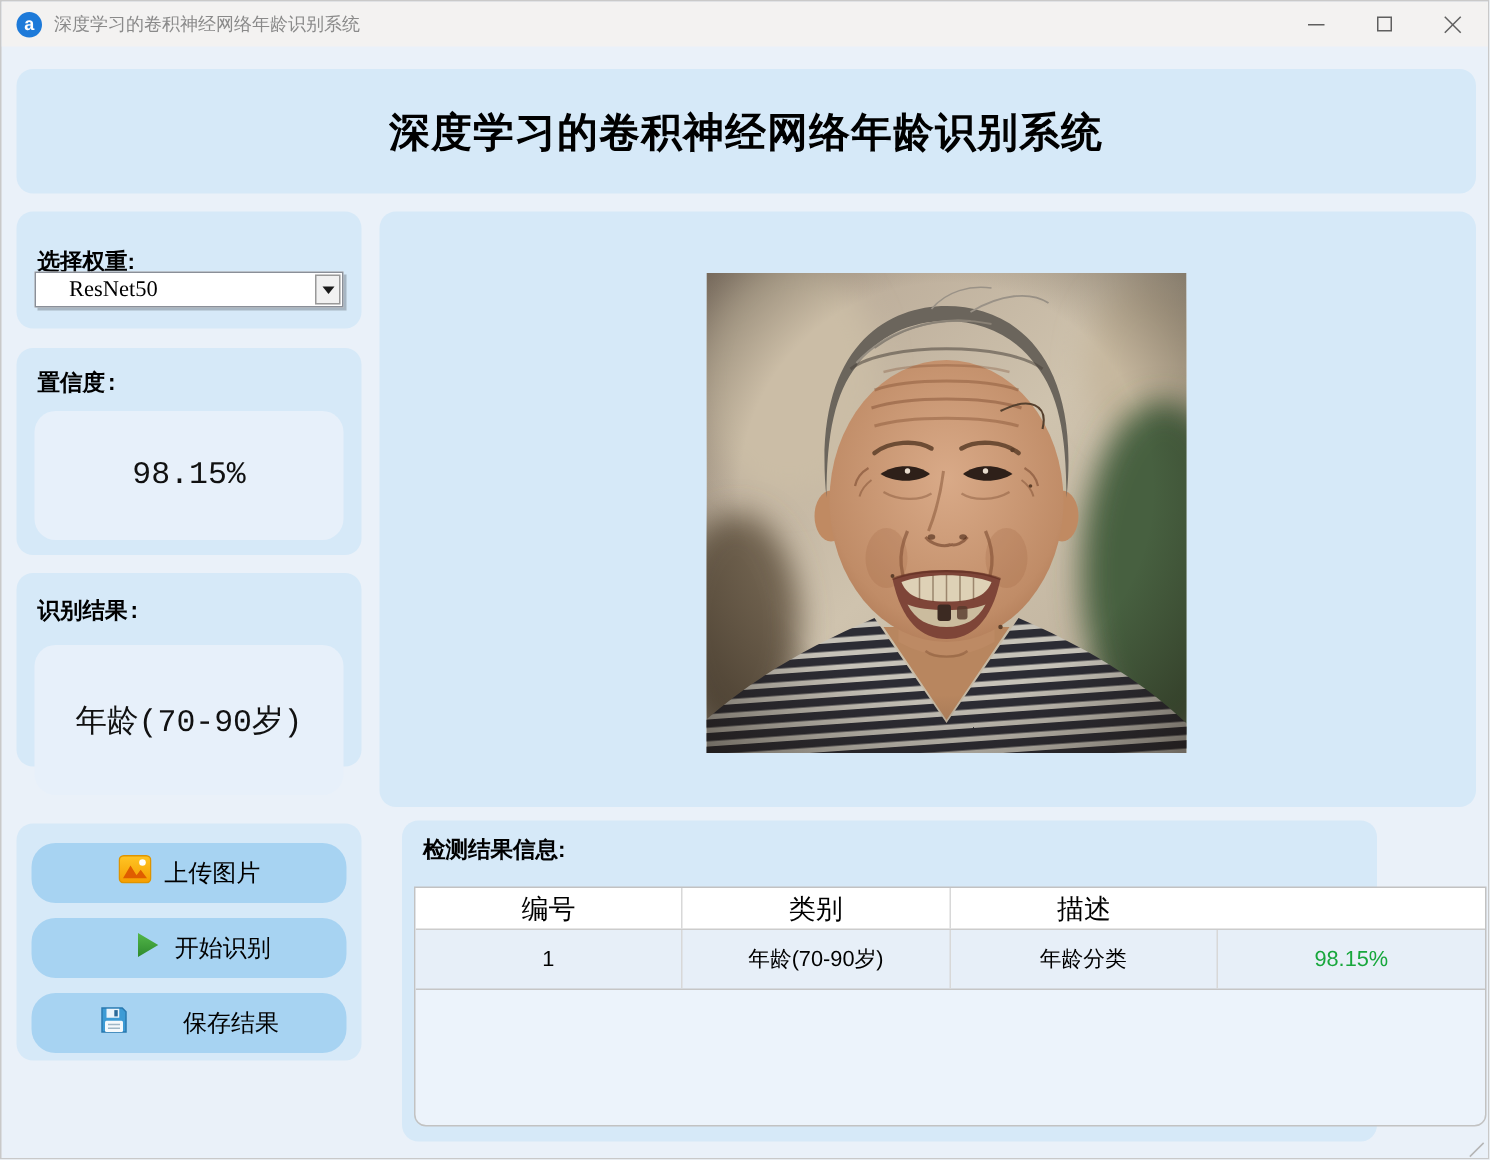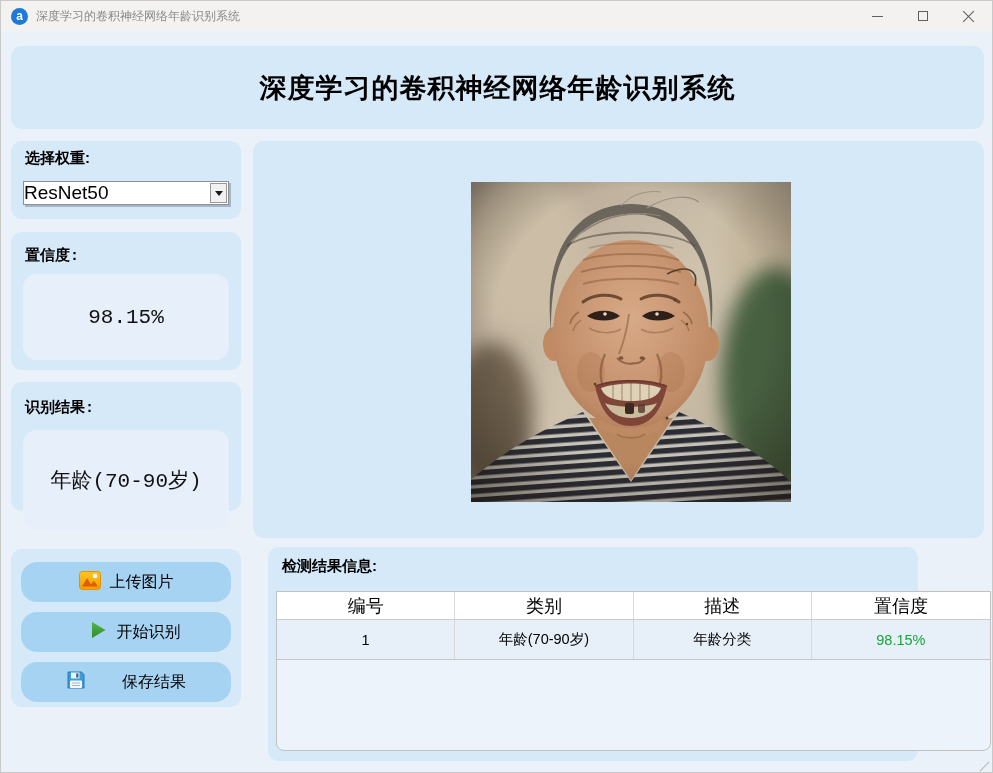--- a/index.html
+++ b/index.html
@@ -23,21 +23,21 @@
   .card { position: absolute; background: #d6e9f8; border-radius: 11px; }
   .header-card { left: 10px; top: 45px; width: 973px; height: 83px; display: flex; align-items: center; justify-content: center; }
   .page-title { font-size: 27px; font-weight: bold; color: #000; letter-spacing: 1px; }
 
   .card-label { position: absolute; left: 14px; font-size: 15px; font-weight: bold; color: #000; }
   .inner-box { position: absolute; left: 12px; width: 206px; background: #e7f0fa; border-radius: 14px; display: flex; align-items: center; justify-content: center; }
   .value-text { font-size: 21px; color: #111; }
 
   
   .combo { position: absolute; left: 12px; top: 40px; width: 206px; height: 24px; background: #fff; border: 1px solid #8a8f98; box-shadow: 2px 2px 0 rgba(110,120,130,.45); display: flex; align-items: center; cursor: default; }
-  .combo-text { padding-left: 0; font-size: 19px; color: #000; }
+  .combo-text { padding-left: 22px; font-size: 15px; color: #000; font-family: Liberation Serif, serif; }
   .combo-btn { position: absolute; right: 1px; top: 1px; width: 17px; height: 20px; background: #f1f1f1; border: 1px solid #999; display: flex; align-items: center; justify-content: center; }
   .combo-arrow { width: 0; height: 0; border-left: 4px solid transparent; border-right: 4px solid transparent; border-top: 5px solid #1a1a1a; }
 
   
   .act-btn { position: absolute; left: 10px; width: 210px; height: 40px; background: #a7d3f2; border: none; border-radius: 16px; display: flex; align-items: center; justify-content: center; gap: 9px; font-size: 16px; color: #000; font-family: inherit; cursor: pointer; }
 
   
   .main-panel { left: 252px; top: 140px; width: 731px; height: 397px; }
   .portrait { position: absolute; left: 218px; top: 41px; width: 320px; height: 320px; }
 
@@ -76,21 +76,21 @@
           <span class="close-glyph"></span>
         </div>
     </div>
   </div>
 
   <div class="card header-card">
     <div class="page-title">深度学习的卷积神经网络年龄识别系统</div>
   </div>
 
   <div class="card" style="left:10px; top:140px; width:230px; height:78px;">
-    <div class="card-label" style="top:8px;">选择权重:</div>
+    <div class="card-label" style="top:24px;">选择权重:</div>
     <div class="combo">
       <span class="combo-text">ResNet50</span>
       <span class="combo-btn">
         <span class="combo-arrow"></span>
       </span>
     </div>
   </div>
 
   <div class="card" style="left:10px; top:231px; width:230px; height:138px;font-family:Liberation Mono, monospace;">
     <div class="card-label" style="top:14px;">置信度:</div>
@@ -248,21 +248,20 @@
     </div>
   </div>
 
   <div class="card results-panel">
     <div class="card-label results-label">检测结果信息:</div>
     <div class="tbl">
       <div class="tbl-row tbl-head">
         <div class="tbl-cell">编号</div>
         <div class="tbl-cell">类别</div>
         <div class="tbl-cell">描述</div>
-        <div class="tbl-cell">置信度</div>
       </div>
       <div class="tbl-row tbl-data">
         <div class="tbl-cell">1</div>
         <div class="tbl-cell">年龄(70-90岁)</div>
         <div class="tbl-cell">年龄分类</div>
         <div class="tbl-cell conf-green">98.15%</div>
       </div>
     </div>
   </div>
 

